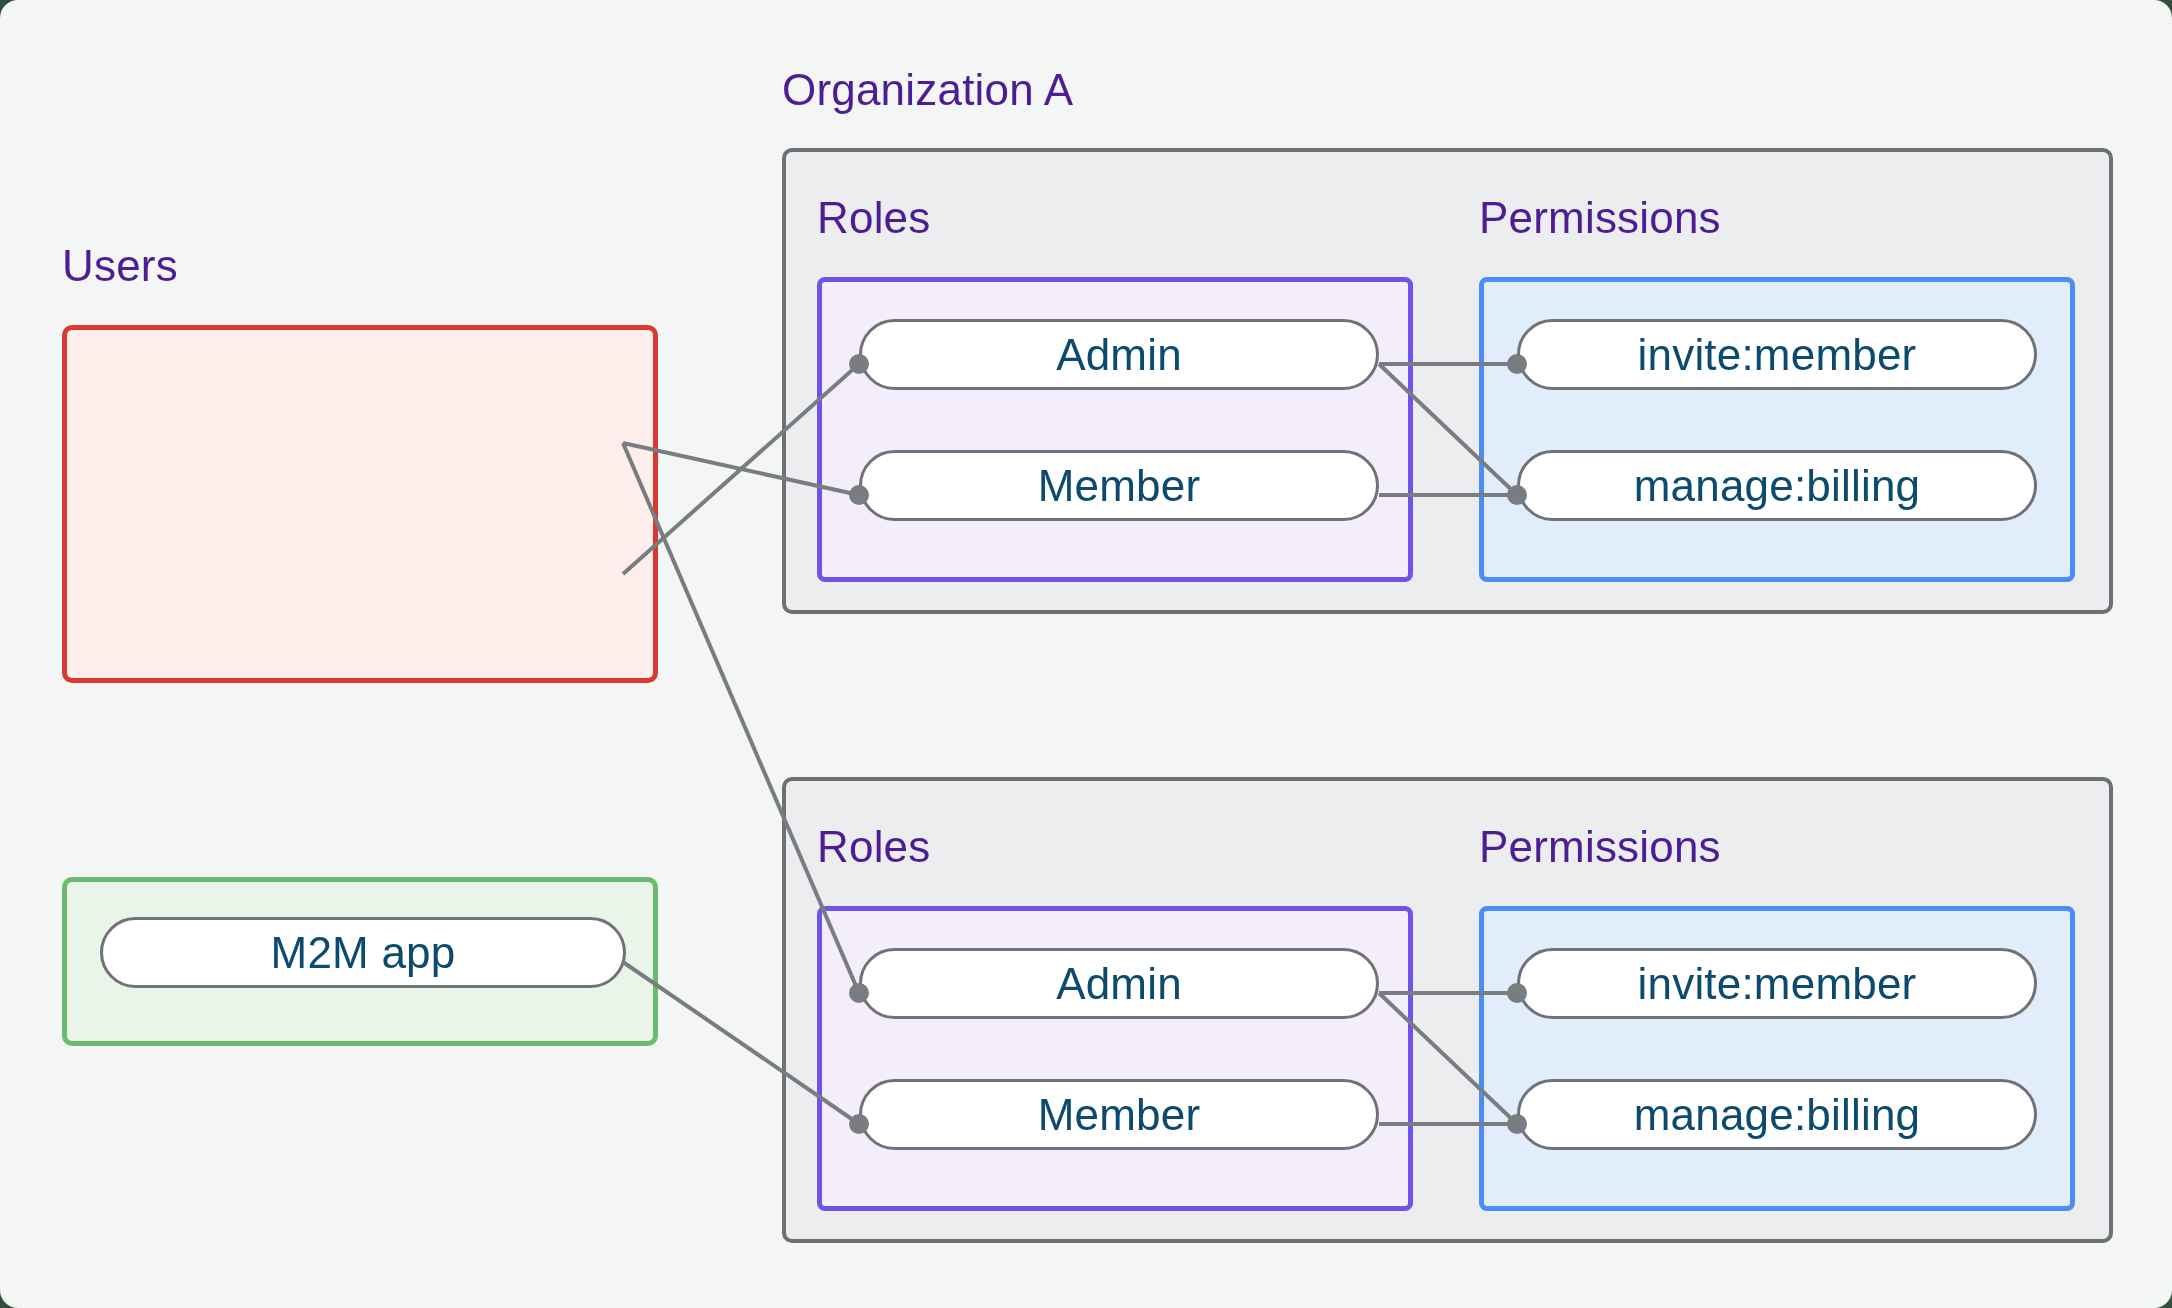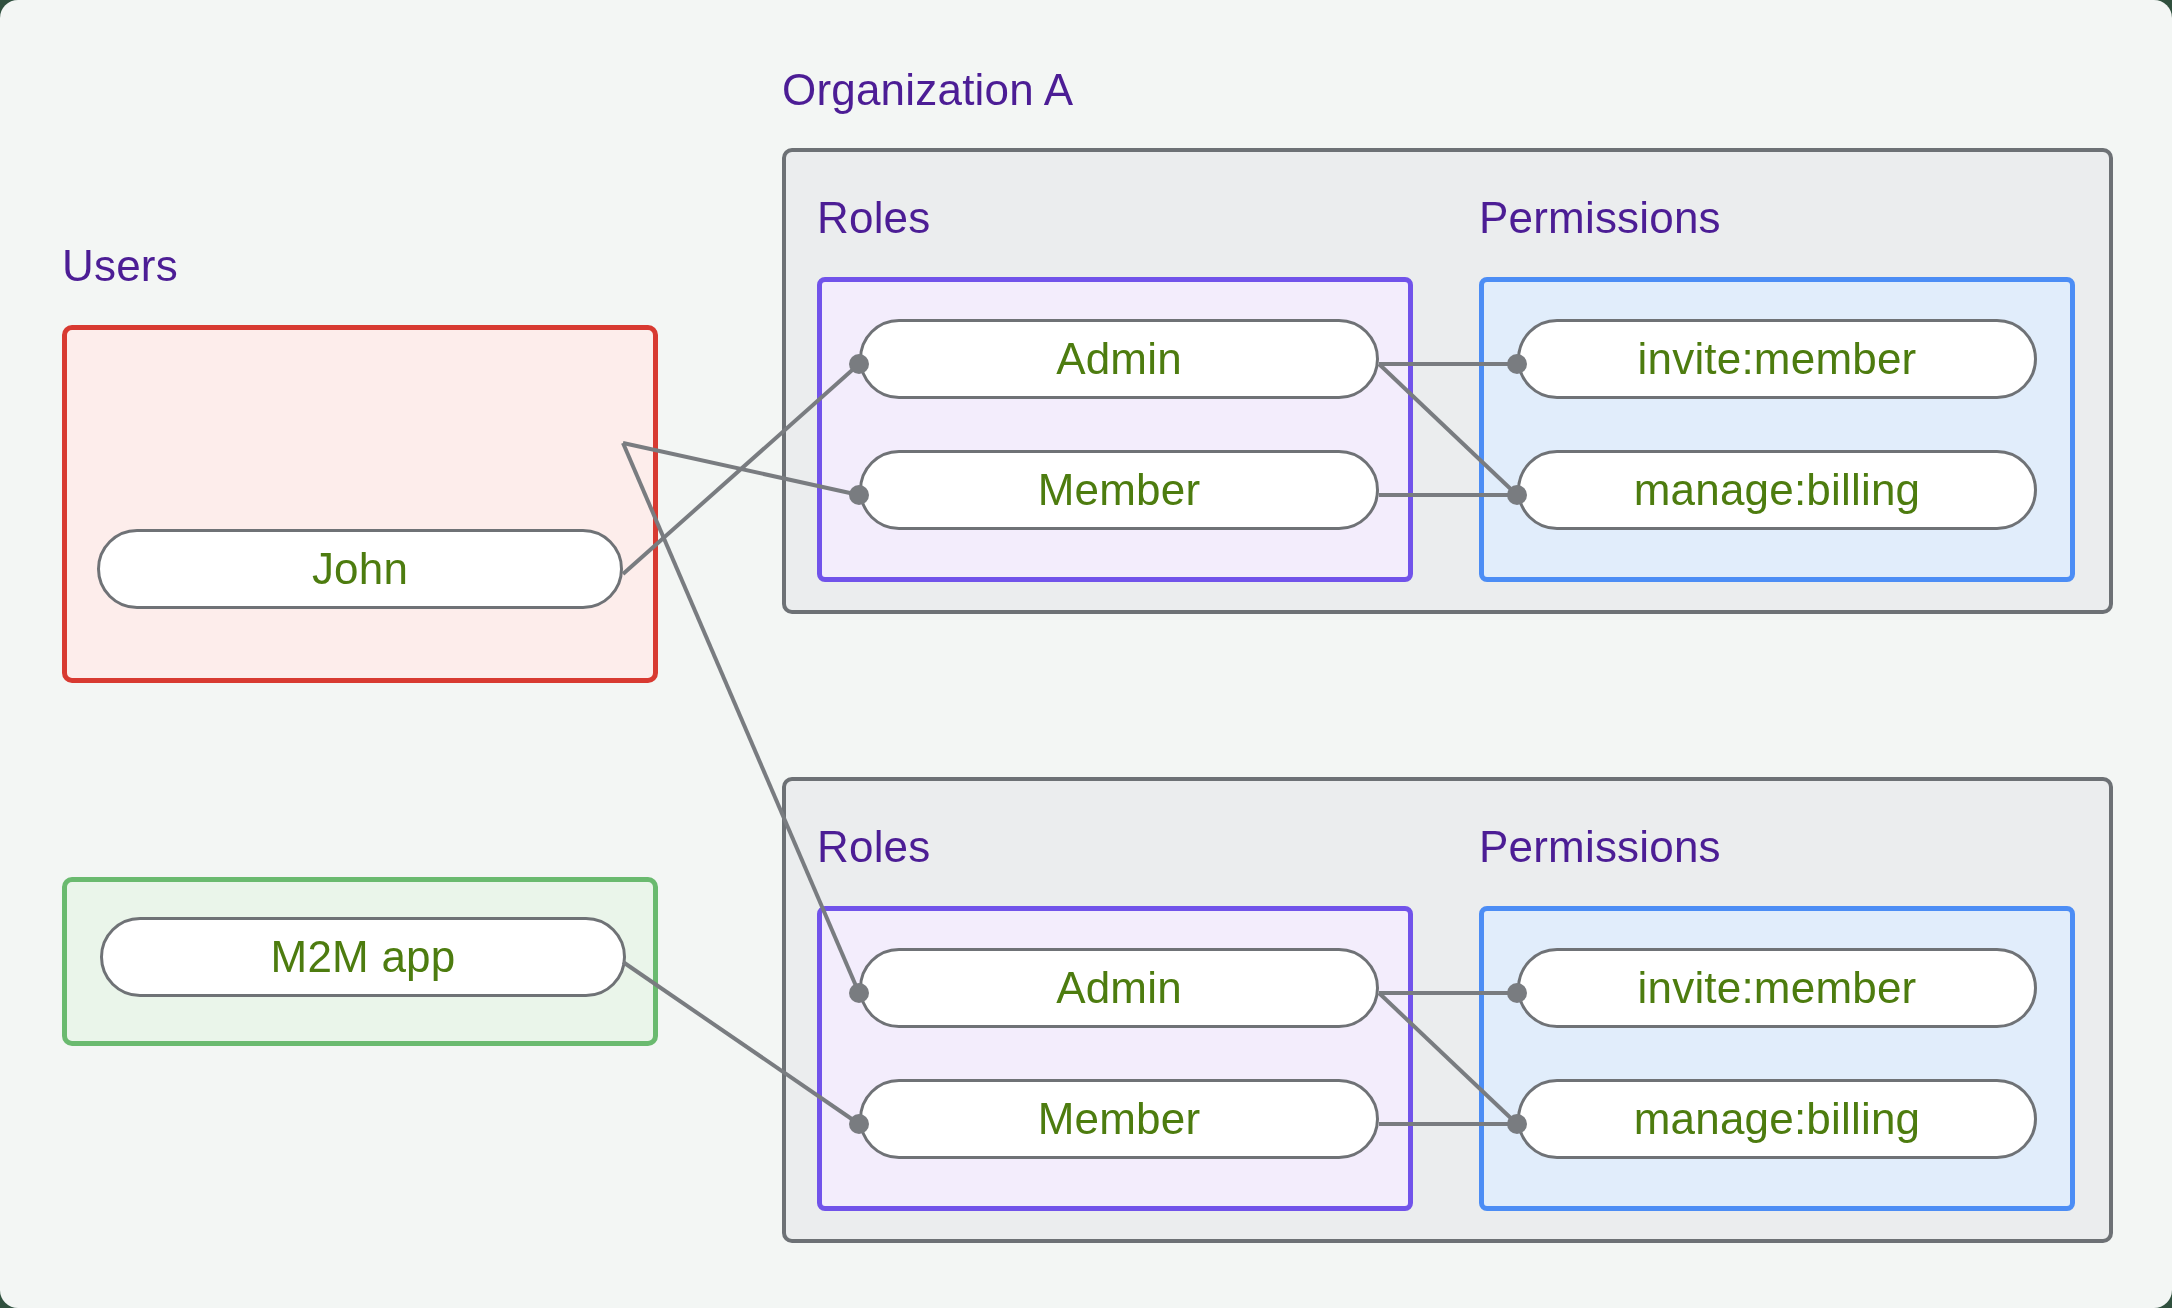--- a/index.html
+++ b/index.html
@@ -31,48 +31,47 @@
     border-radius:10px;
   }
   .users-box{border:5px solid #d83a31;background:#fdedeb;}
   .m2m-box{border:5px solid #6aba6f;background:#eaf5ea;}
   .org-box{border:4px solid #6d7175;background:#ebedee;}
   .roles-box{border:5px solid #7153ea;background:#f3edfc;border-radius:8px;}
   .perms-box{border:5px solid #4c8df5;background:#e1edfb;border-radius:8px;}
   .pill{
     position:absolute;
     box-sizing:border-box;
-    height:80px;
+    height:71px;
     background:#ffffff;
     border:3px solid #6f7276;
     border-radius:45px;
     display:flex;
     align-items:center;
     justify-content:center;
     font-size:44px;
-    color:#4d7c0f;
+    color:#0c4a6e;
     letter-spacing:0.2px;
     white-space:nowrap;
   }
   #edge-layer{
     position:absolute;
     left:0;top:0;
     width:2172px;height:1308px;
     pointer-events:none;
     z-index:10;
   }
 </style>
 </head>
 <body>
 
 <div id="canvas">
 
   <div class="section-label" style="left:62px;top:240px;">Users</div>
   <div class="group-box users-box" style="left:62px;top:325px;width:596px;height:358px;"></div>
-  <div class="pill" style="left:97px;top:529px;width:526px;">John</div>
 
   <div class="group-box m2m-box" style="left:62px;top:877px;width:596px;height:169px;"></div>
   <div class="pill" style="left:100px;top:917px;width:526px;">M2M app</div>
 
   <div class="section-label" style="left:782px;top:64px;">Organization A</div>
   <div class="group-box org-box" style="left:782px;top:148px;width:1331px;height:466px;"></div>
   <div class="section-label" style="left:817px;top:192px;">Roles</div>
   <div class="section-label" style="left:1479px;top:192px;">Permissions</div>
   <div class="group-box roles-box" style="left:817px;top:277px;width:596px;height:305px;"></div>
   <div class="group-box perms-box" style="left:1479px;top:277px;width:596px;height:305px;"></div>

